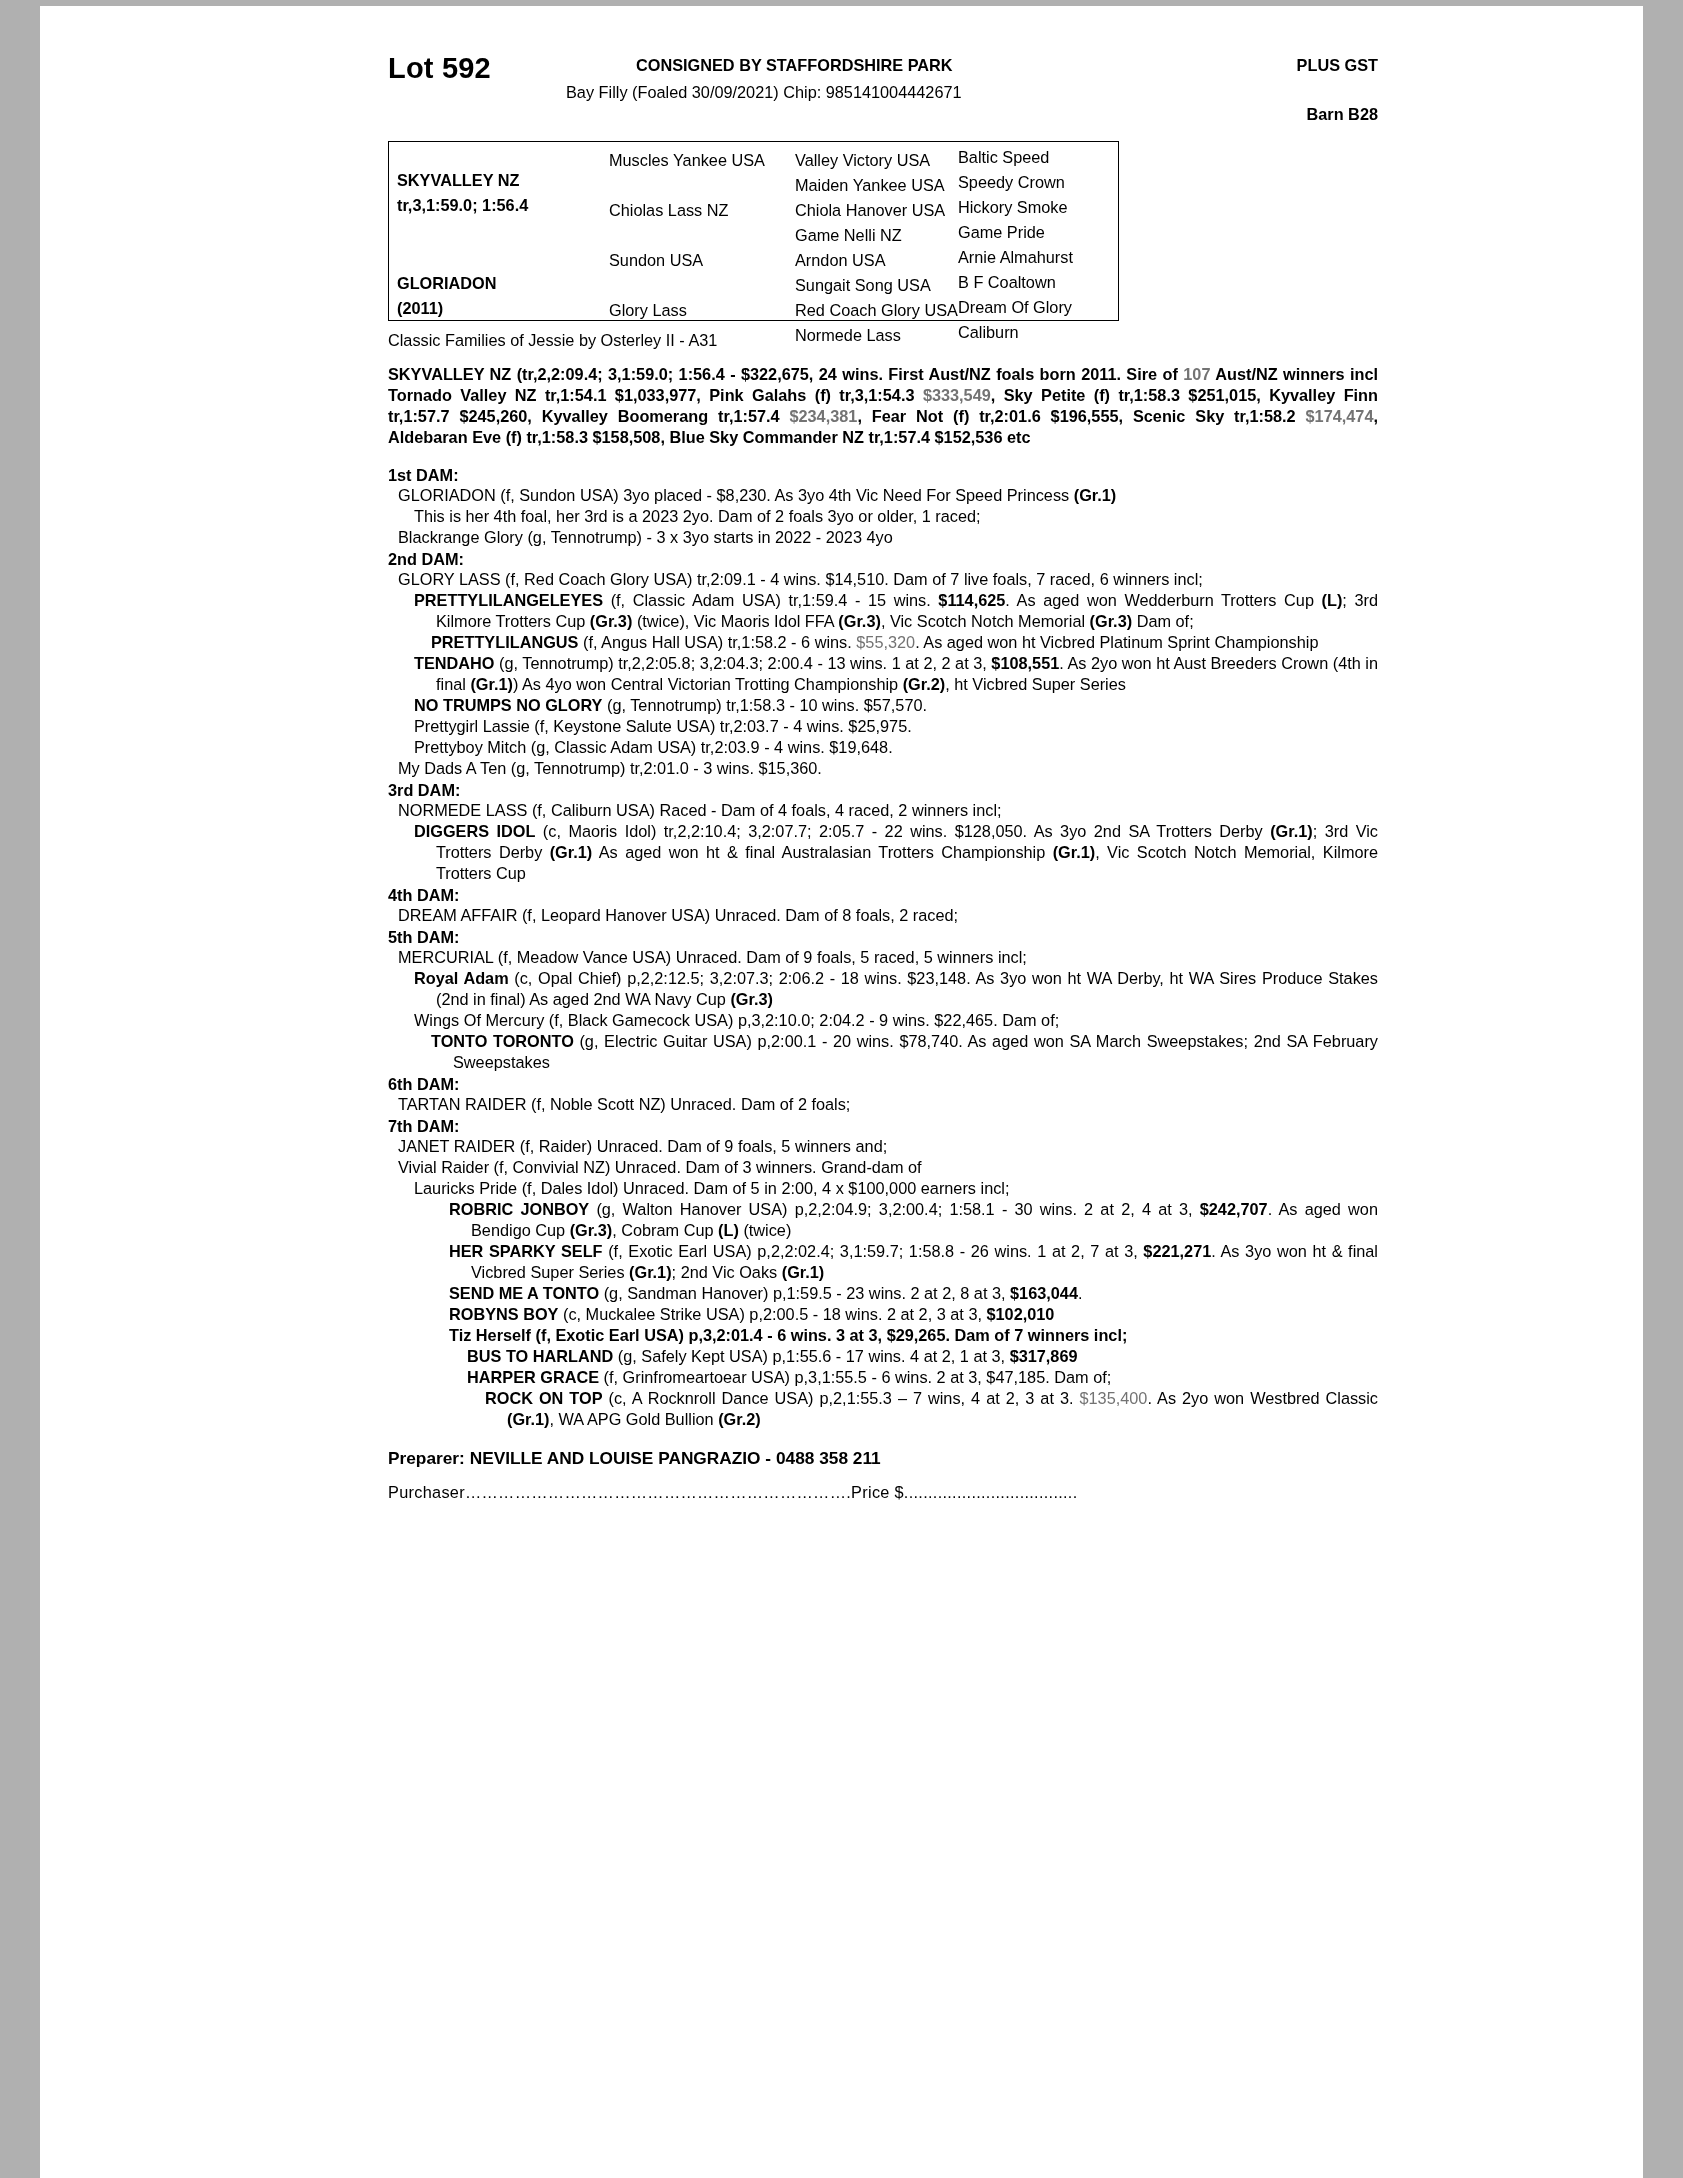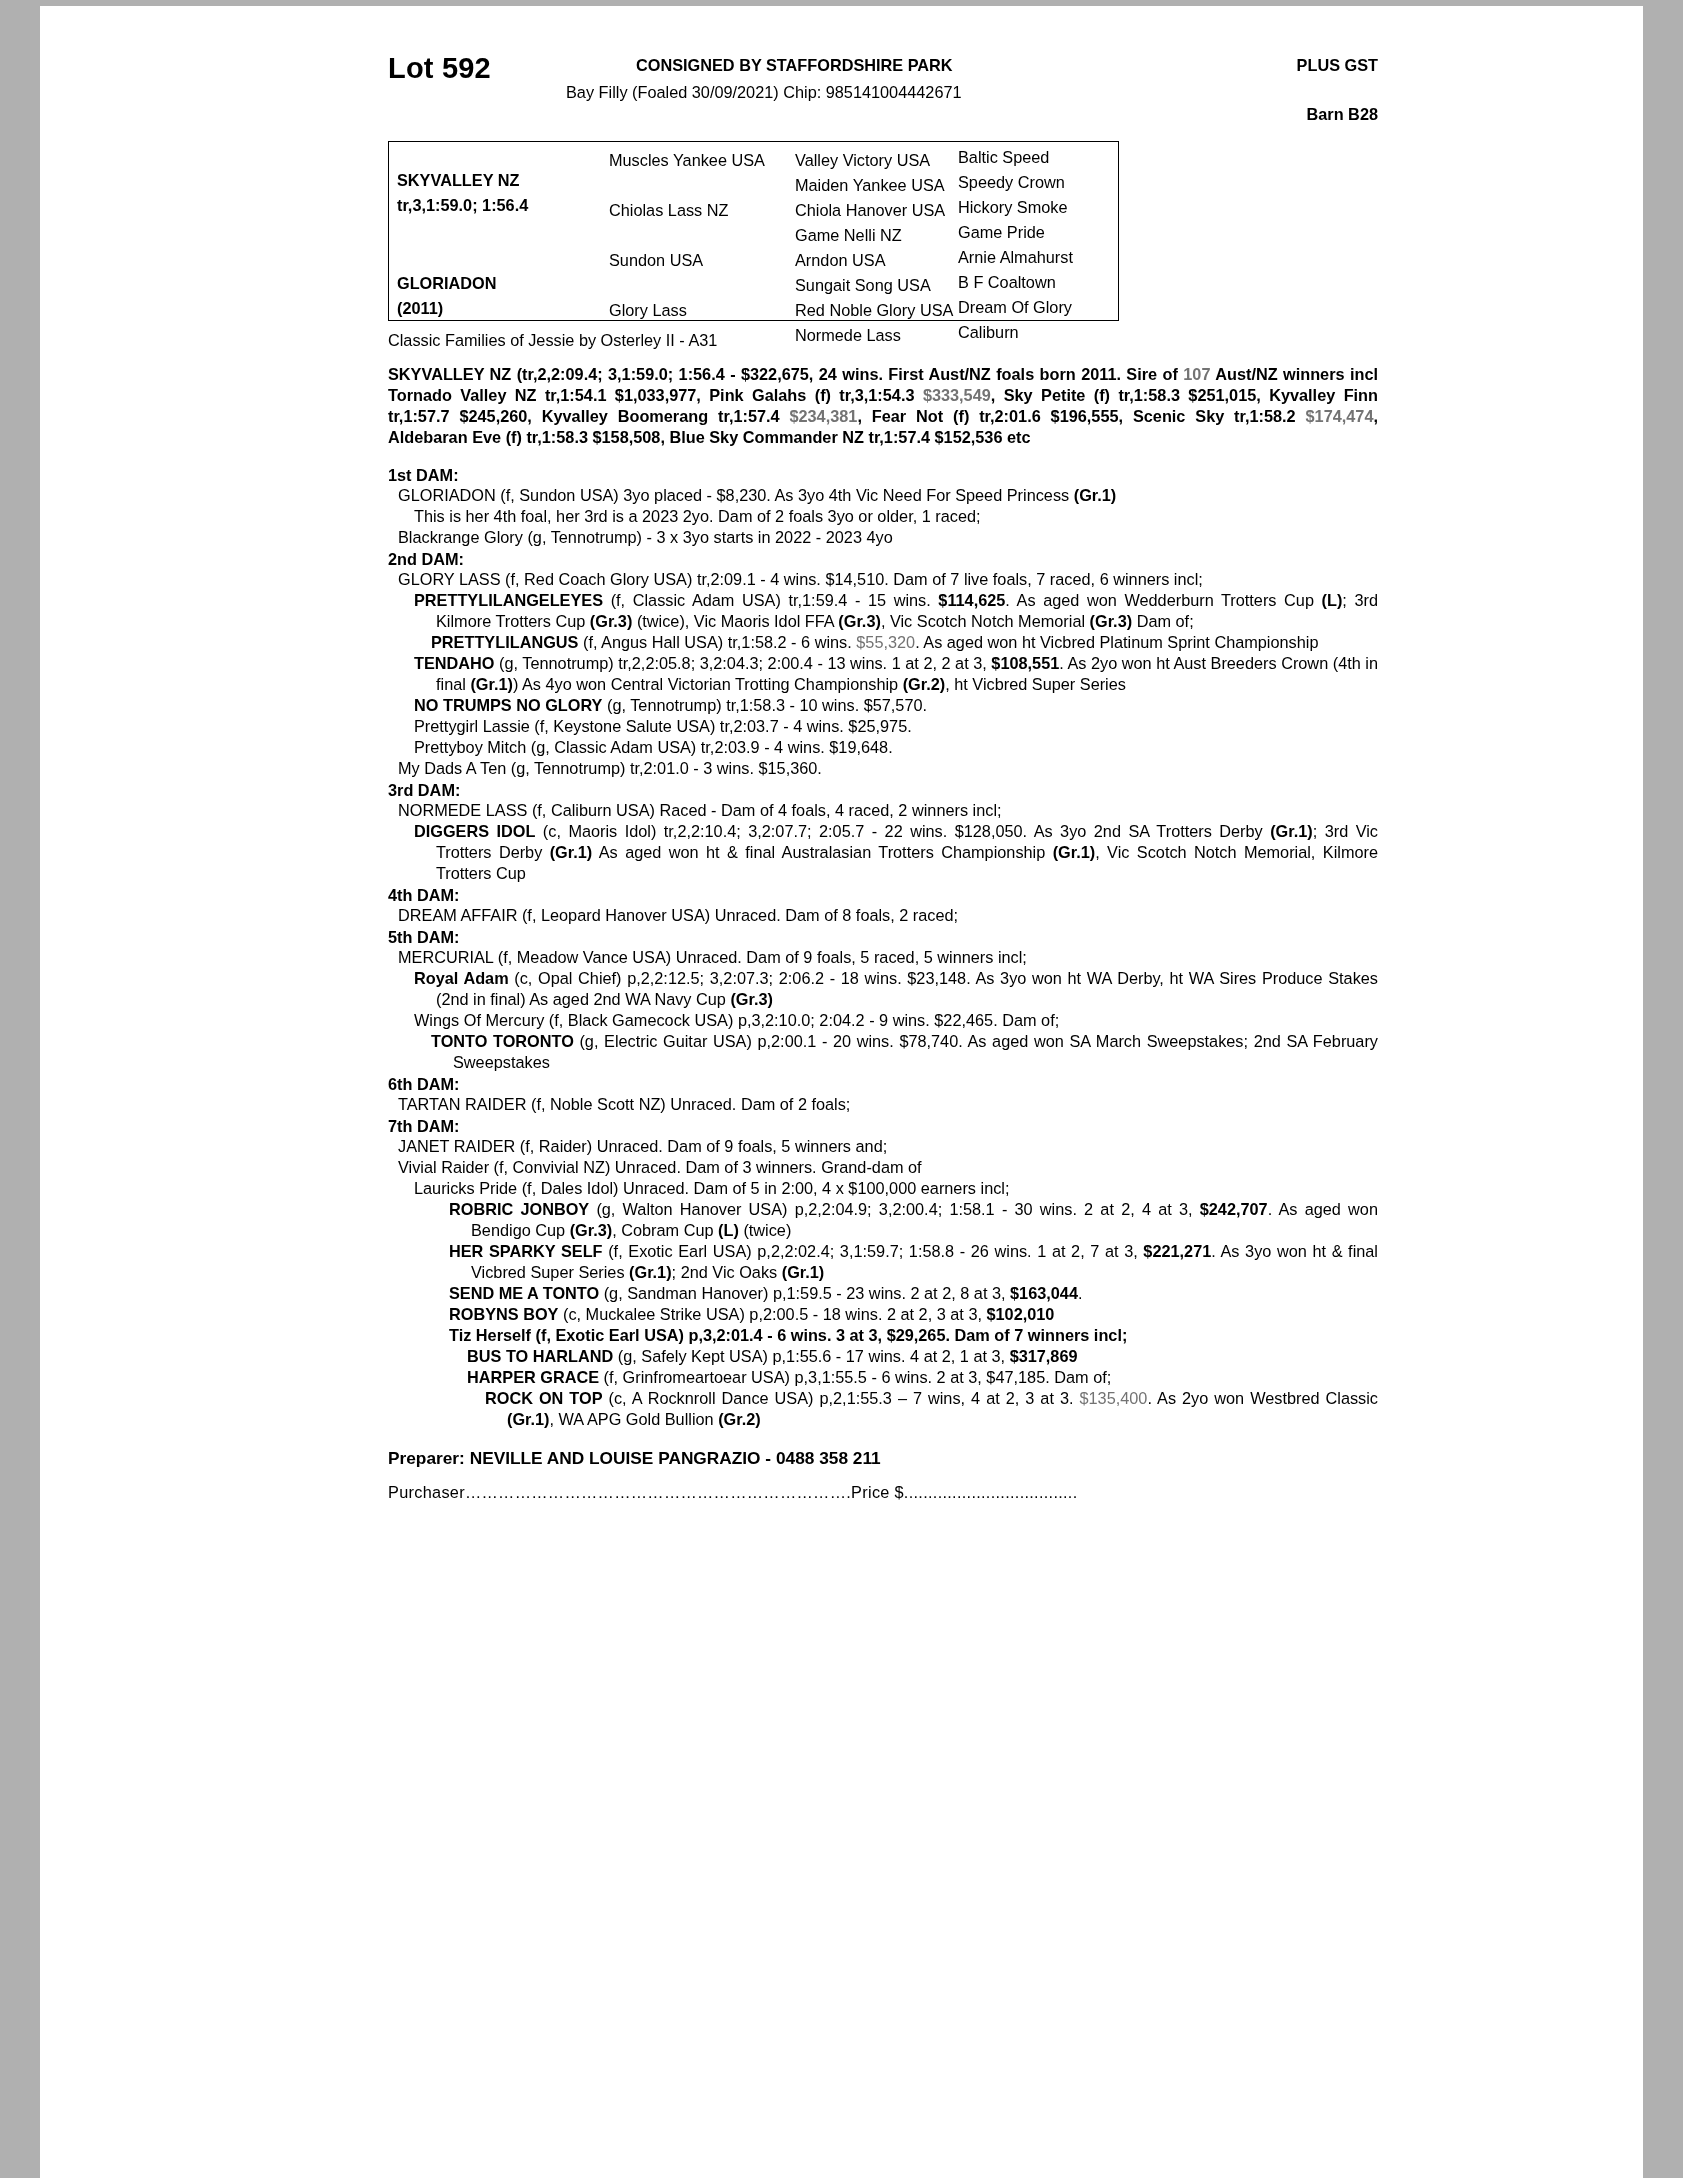--- a/index.html
+++ b/index.html
@@ -194,21 +194,21 @@
         </div>
       </div>
 
       <div class="ped-col c3">
         <div class="ped-cell">Valley Victory USA</div>
         <div class="ped-cell">Maiden Yankee USA</div>
         <div class="ped-cell">Chiola Hanover USA</div>
         <div class="ped-cell">Game Nelli NZ</div>
         <div class="ped-cell">Arndon USA</div>
         <div class="ped-cell">Sungait Song USA</div>
-        <div class="ped-cell">Red Noble Glory USA</div>
+        <div class="ped-cell">Red Coach Glory USA</div>
         <div class="ped-cell">Normede Lass</div>
       </div>
 
       <div class="ped-col c4">
         <div class="ped-cell">Baltic Speed</div>
         <div class="ped-cell">Speedy Crown</div>
         <div class="ped-cell">Hickory Smoke</div>
         <div class="ped-cell">Game Pride</div>
         <div class="ped-cell">Arnie Almahurst</div>
         <div class="ped-cell">B F Coaltown</div>

